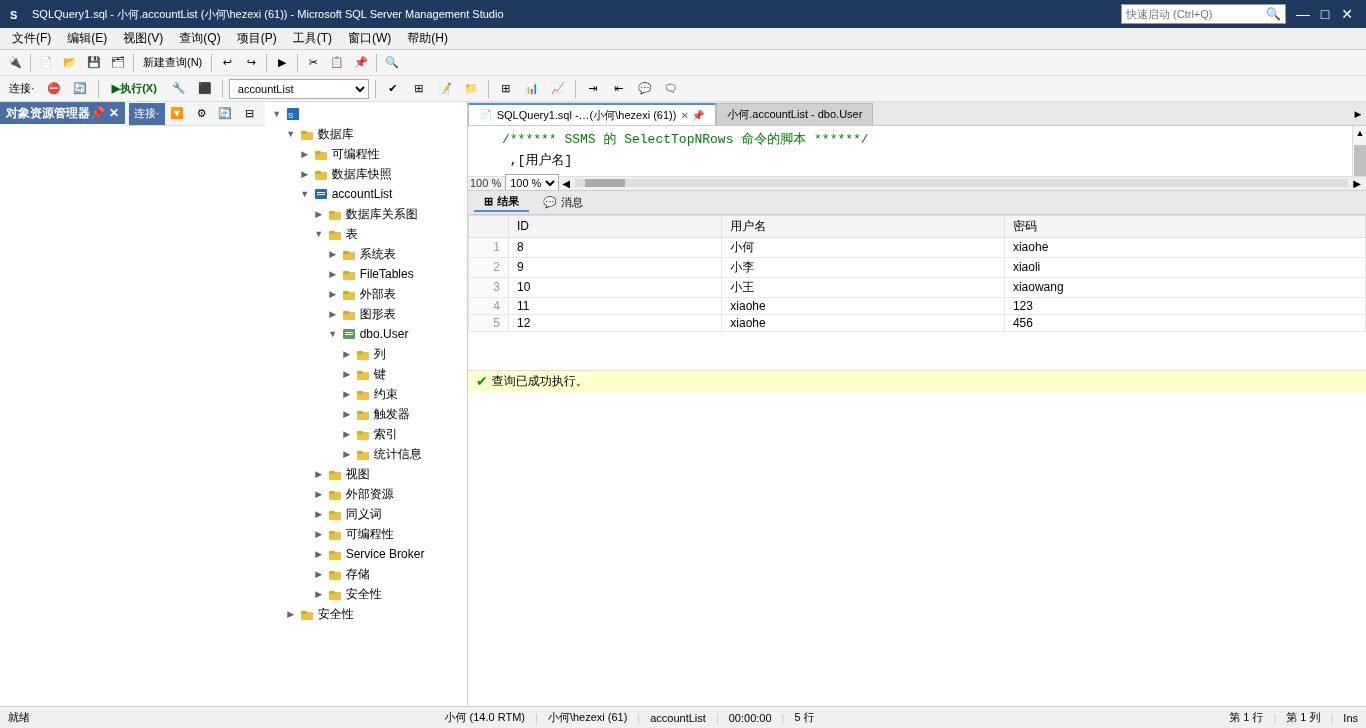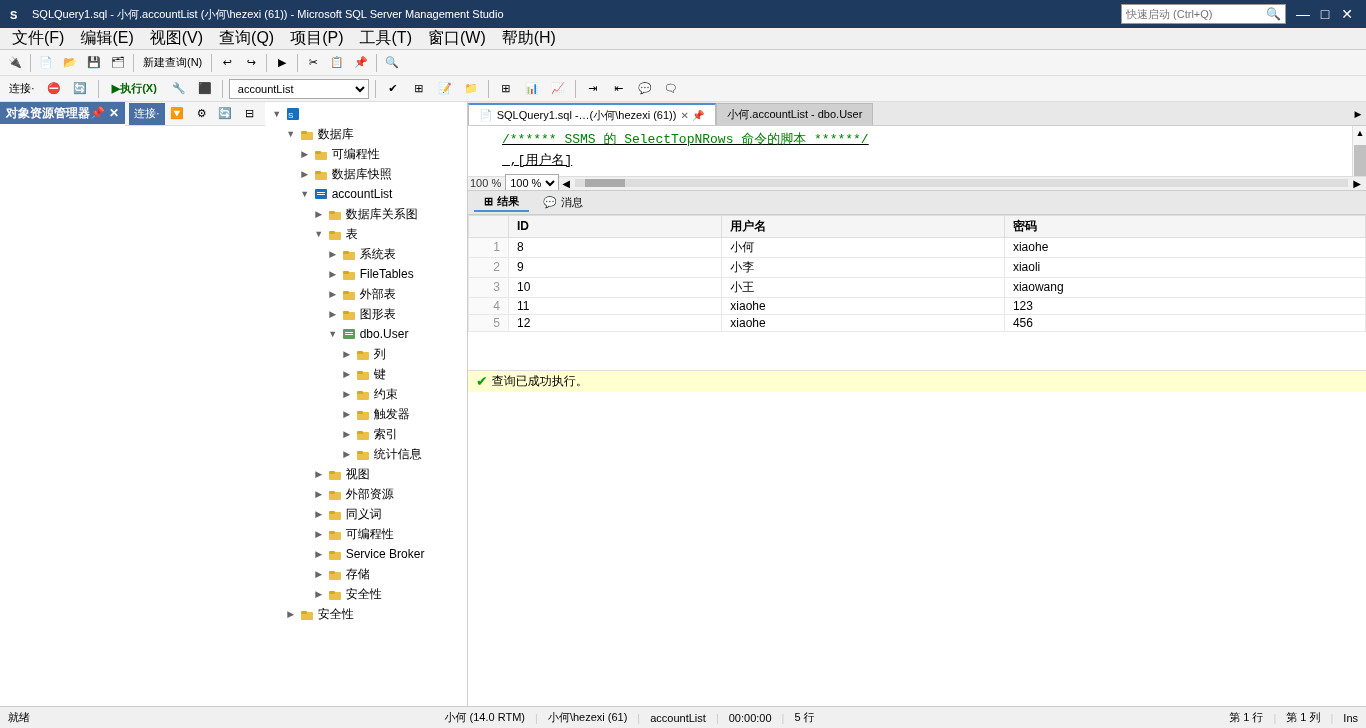--- a/index.html
+++ b/index.html
@@ -21,21 +21,21 @@
       background: #f0f0f0;
       height: 22px;
       display: flex;
       align-items: center;
       padding: 0 4px;
       border-bottom: 1px solid #ccc;
     }
     #menubar .menu-item {
       padding: 2px 8px;
       cursor: pointer;
-      font-size: 16px;
+      font-size: 12px;
     }
 
     
     .toolbar-row {
       background: #f5f5f5;
       height: 26px;
       display: flex;
       align-items: center;
       padding: 0 4px;
       border-bottom: 1px solid #ddd;
@@ -163,21 +163,20 @@
     
     #sql-editor {
       flex: 1;
       overflow: auto;
       padding: 4px;
       background: #fff;
       font-family: Consolas, 'Courier New', monospace;
       font-size: 13px;
       line-height: 1.5;
       max-height: 250px;
-      text-decoration: underline;
     }
     .sql-comment { color: #008000; }
     .sql-keyword { color: #0000ff; font-weight: bold; }
 
     
     #results-panel {
       height: 180px;
       border-top: 1px solid #ccc;
       display: flex;
       flex-direction: column;
@@ -208,21 +207,21 @@
     }
     #results-grid table {
       border-collapse: collapse;
       width: 100%;
     }
     #results-grid th {
       background: #f5f5f5;
       border: 1px solid #ddd;
       padding: 2px 8px;
       text-align: left;
-      font-weight: bold;
+      font-weight: normal;
       min-width: 40px;
     }
     #results-grid td {
       border: 1px solid #e8e8e8;
       padding: 1px 8px;
       min-width: 40px;
     }
     .row-num { color: #999; text-align: right; background: #fafafa; width: 30px; }
 
     

